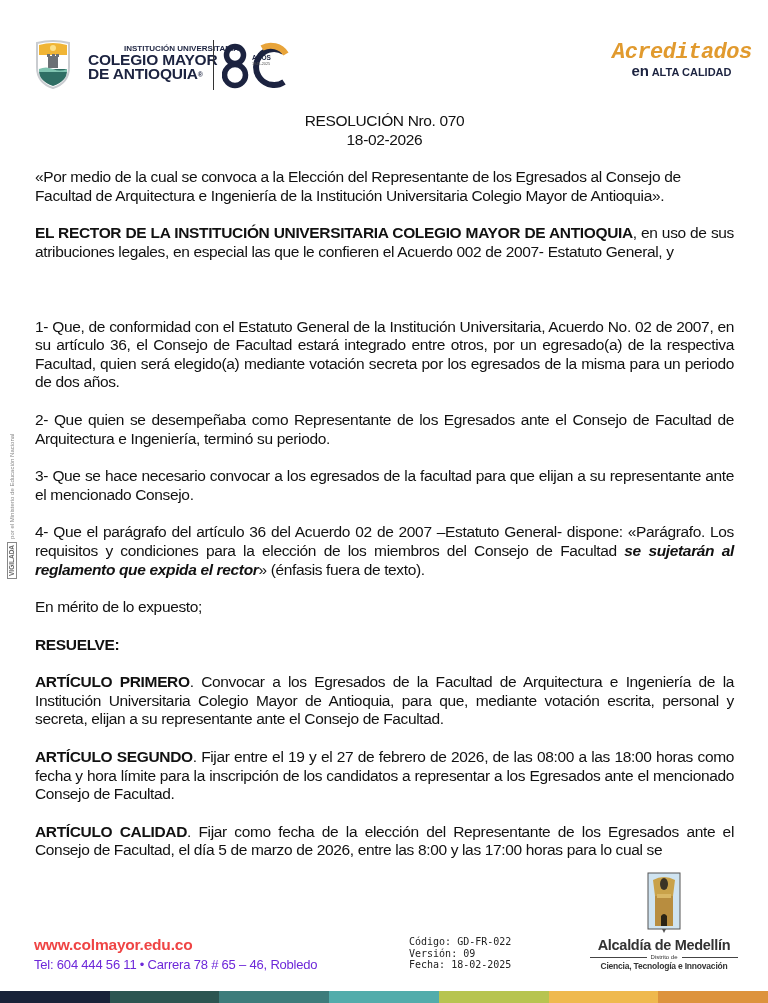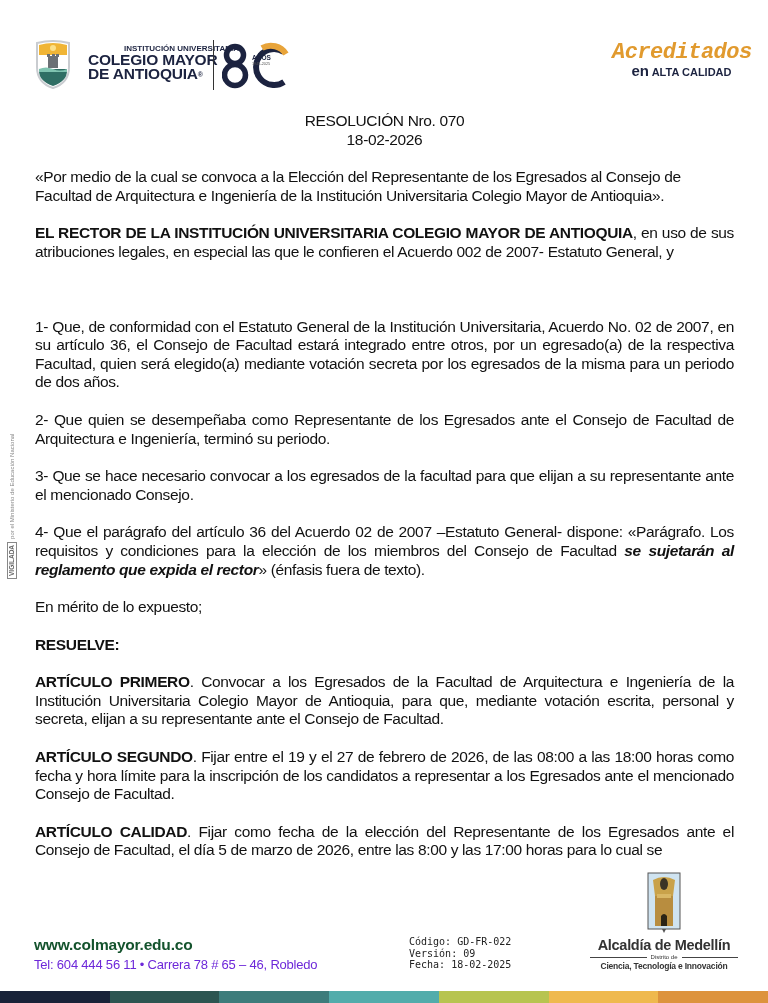--- a/index.html
+++ b/index.html
@@ -30,21 +30,21 @@
   .doc { position:absolute; left:35px; top:112px; width:699px; font-size:15.5px; line-height:18.6px; letter-spacing:-0.35px; }
   .center { text-align:left; }
   .p { text-align:justify; margin:0; }
   .title-block { text-align:center; margin:0; }
   .gap-m { height:19px; }
   .gap-l { height:37px; }
   b.sec { font-weight:bold; }
   .emph { font-weight:bold; font-style:italic; }
 
   
-  .footer-url { position:absolute; left:34px; top:936px; font-size:15.5px; font-weight:bold; color:#14532d; letter-spacing:-0.2px; }
+  .footer-url { position:absolute; left:34px; top:936px; font-size:15.5px; font-weight:bold; color:#ef4444; letter-spacing:-0.2px; }
   .footer-tel { position:absolute; left:34px; top:957px; font-size:13px; color:#6d28d9; letter-spacing:-0.2px; }
   .footer-meta { position:absolute; left:409px; top:936px; font-family:"DejaVu Sans Mono", monospace; font-size:10px; line-height:11.5px; color:#222; }
   .alcaldia { position:absolute; left:590px; top:872px; width:148px; text-align:center; }
   .escudo { width:34px; height:64px; margin:0 auto; display:block; }
   .alc-name { font-size:14.5px; font-weight:bold; color:#333; display:block; line-height:16px; margin-top:1px; letter-spacing:-0.3px; }
   .alc-dist { font-size:6px; color:#333; display:flex; align-items:center; gap:4px; justify-content:center; line-height:8px; }
   .alc-dist .ln { flex:1; height:1px; background:#444; }
   .alc-cti { font-size:8.5px; font-weight:bold; color:#333; display:block; line-height:11px; letter-spacing:-0.2px; }
 
   .color-bar { position:absolute; left:0; top:991px; width:768px; height:12px; display:flex; }

